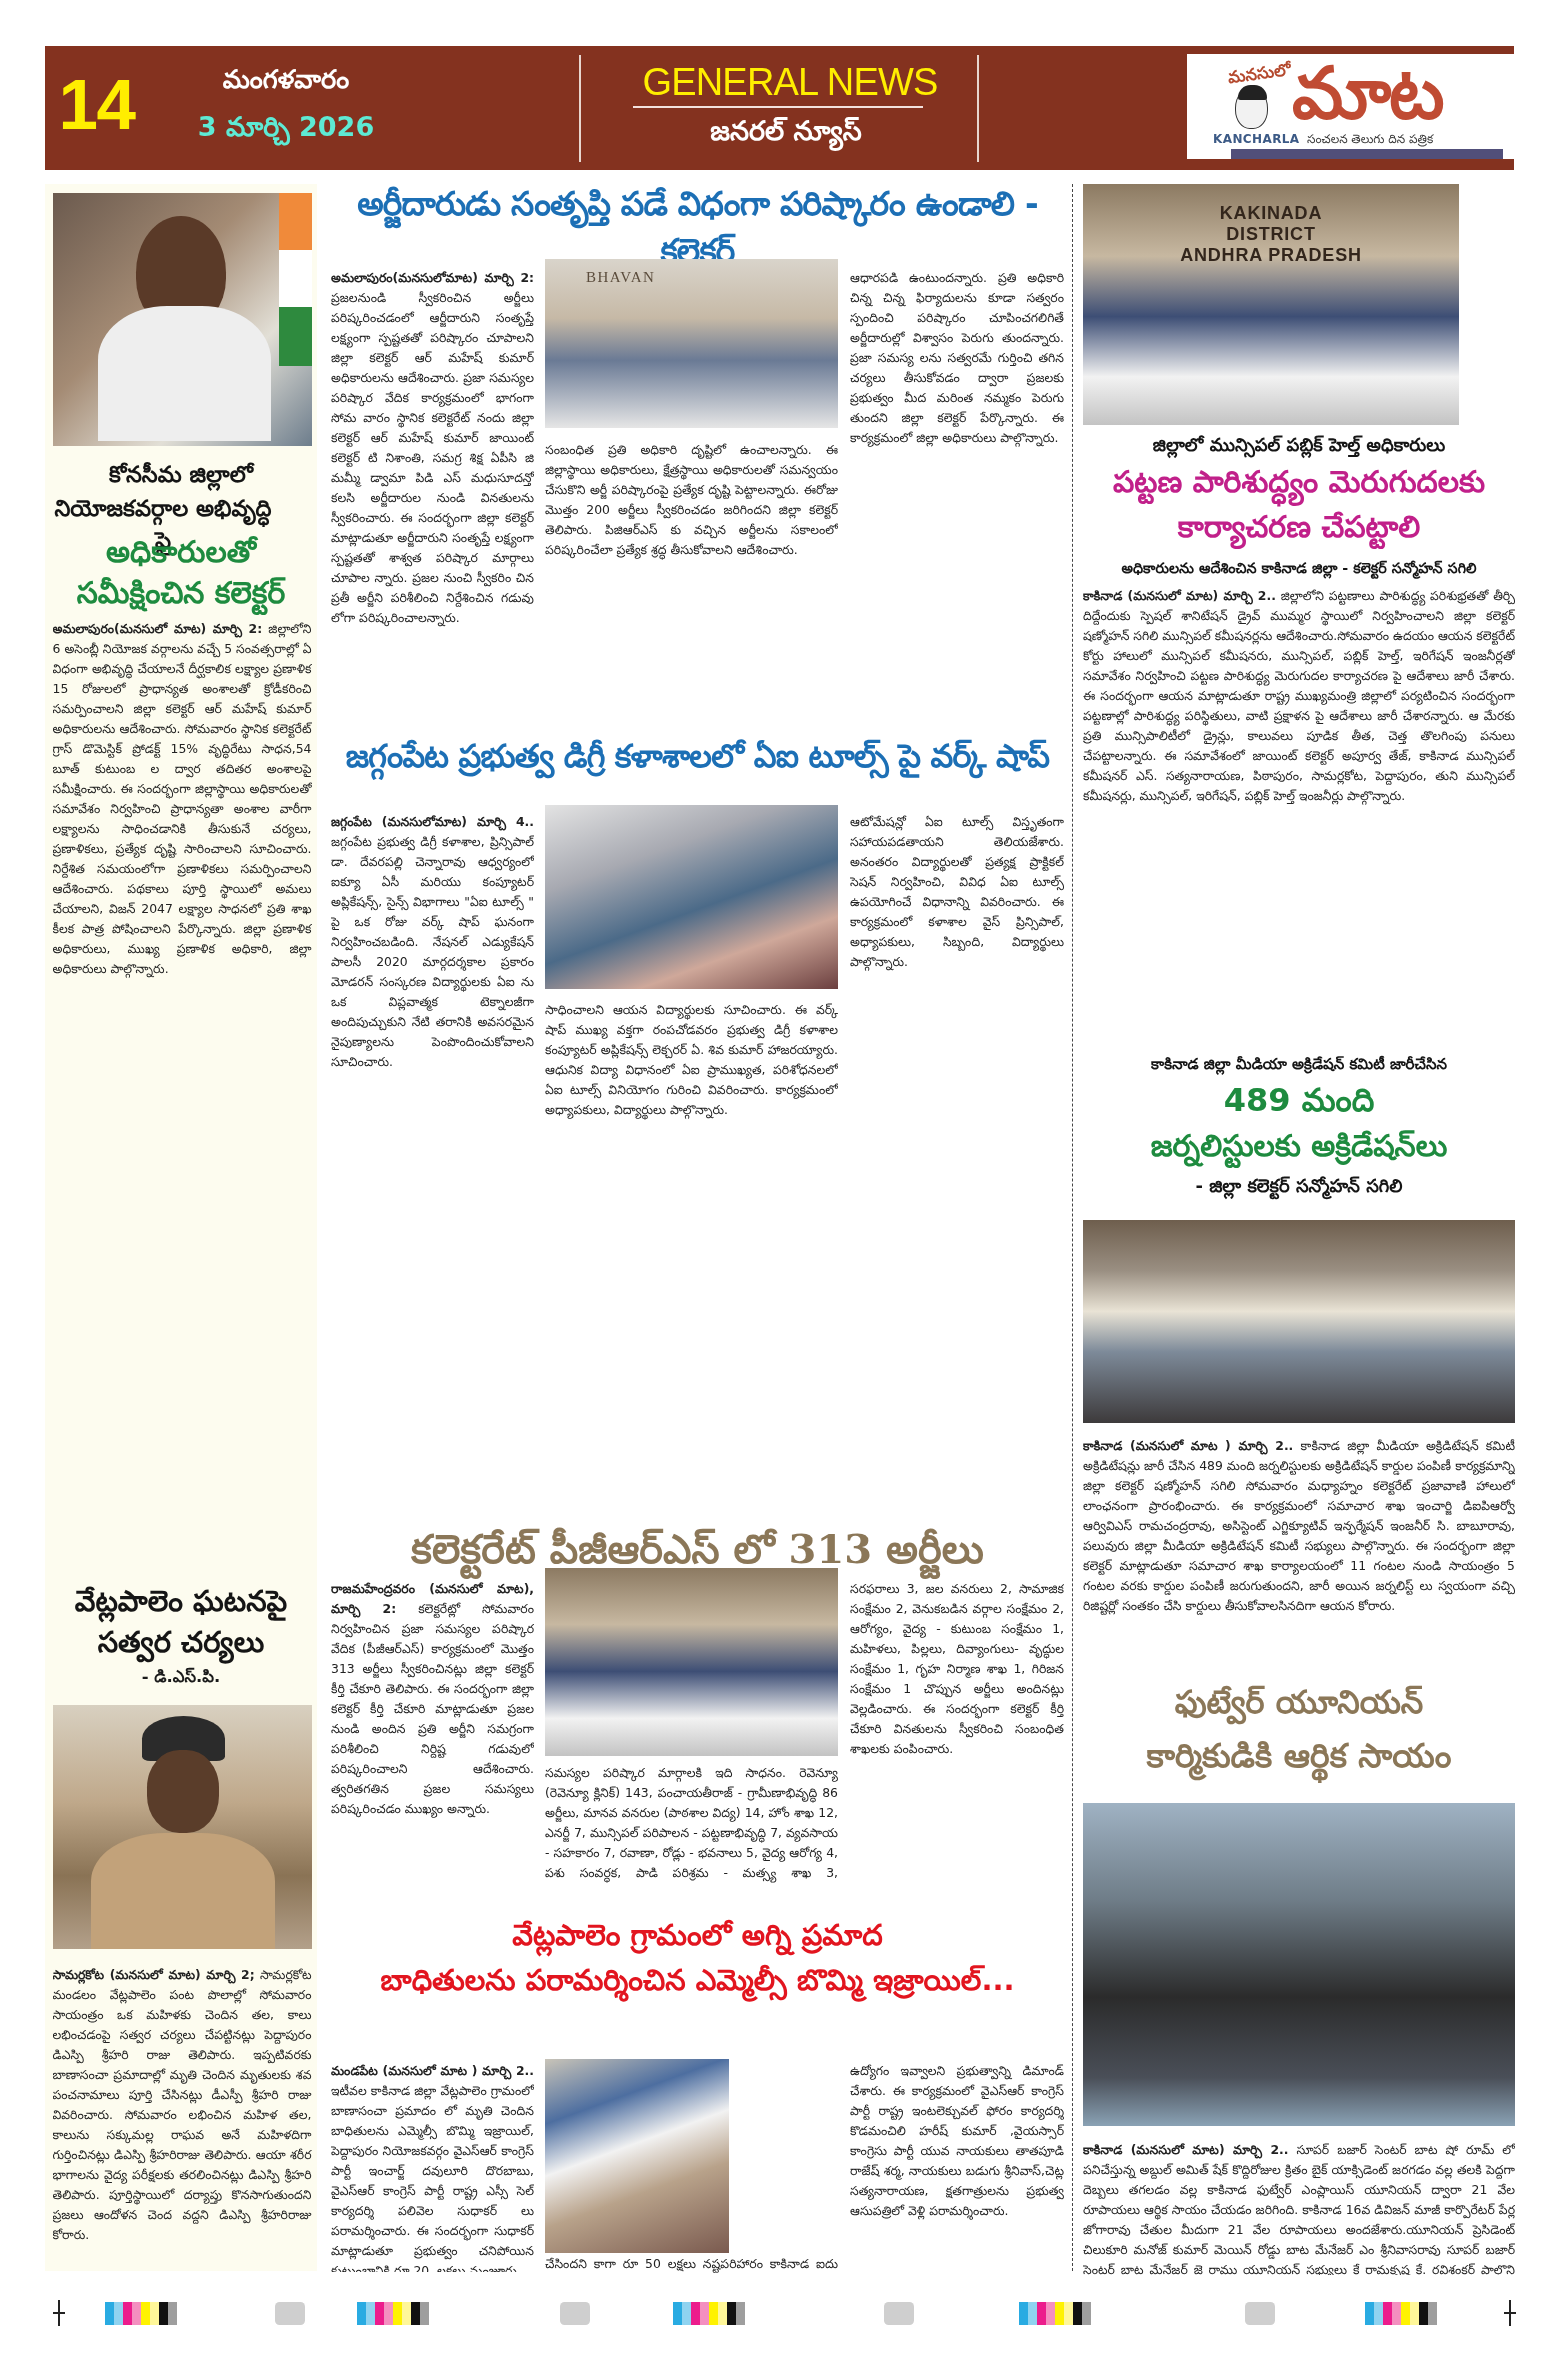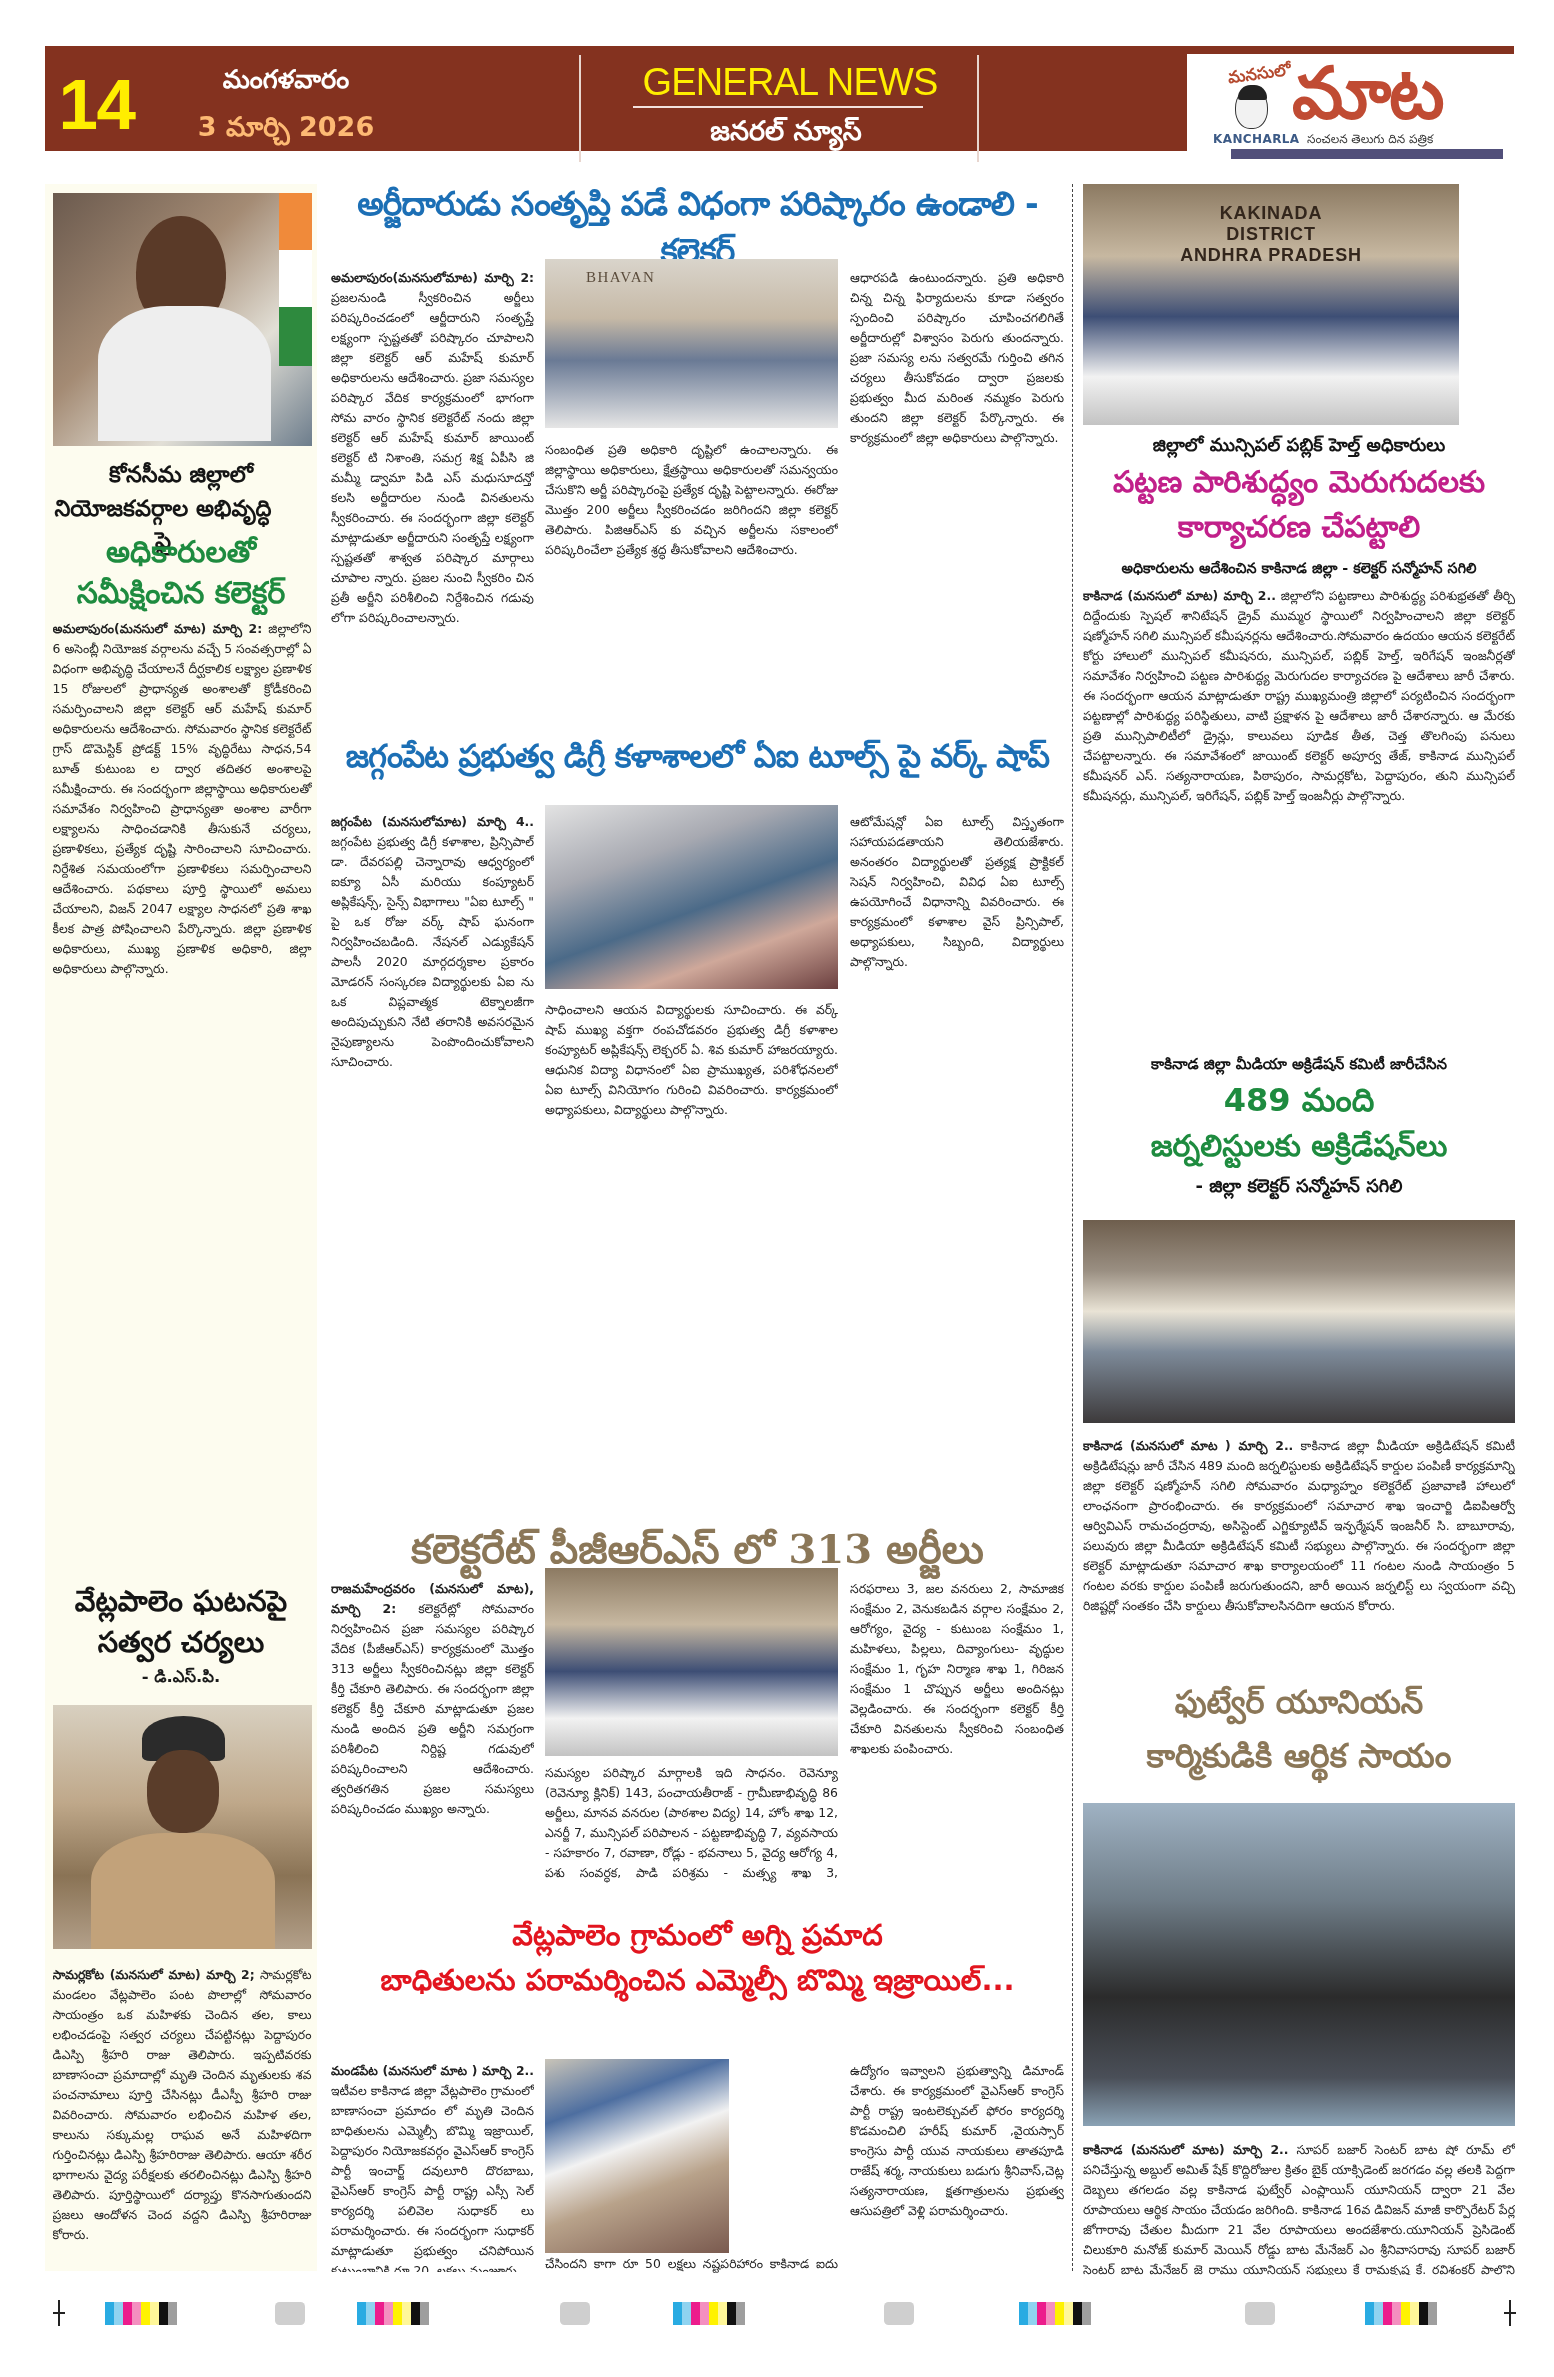--- a/index.html
+++ b/index.html
@@ -1,23 +1,23 @@
 <!DOCTYPE html>
 <html style="font-size:12px"><head>
 <meta charset="utf-8">
 <style>
   * { box-sizing: border-box; margin: 0; padding: 0; }
   html, body { width: 1555px; height: 2377px; background: #ffffff; overflow: hidden; }
   body { font-family: "DejaVu Sans", sans-serif; color: #1a1a1a; position: relative; }
 
   
-  .masthead { position: absolute; left: 45px; top: 46px; width: 1469px; height: 105px; background: #84321f; }
+  .masthead { position: absolute; left: 45px; top: 46px; width: 1469px; height: 124px; background: #84321f; }
   .page-num { position: absolute; left: 13.5px; top: 22.6px; font-family: "Liberation Sans", sans-serif; font-weight: bold; font-size: 71px; color: #ffee00; line-height: 1; letter-spacing: -1.5px; }
   .dayline { position: absolute; left: 128px; top: 16.5px; width: 226px; text-align: center; color: #fff; font-weight: bold; font-size: 25.6px; line-height: 1.3; }
-  .dateline { position: absolute; left: 128px; top: 65px; width: 226px; text-align: center; color: #fdba74; font-weight: bold; font-size: 27px; }
+  .dateline { position: absolute; left: 128px; top: 65px; width: 226px; text-align: center; color: #5eead4; font-weight: bold; font-size: 27px; }
   .mh-divider { position: absolute; top: 9px; width: 1.5px; height: 107px; background: #e8d6cf; }
   .section-en { position: absolute; left: 587px; top: 15px; width: 316px; text-align: center; font-family: "Liberation Sans", sans-serif; font-size: 38px; color: #ffee00; letter-spacing: -0.8px; }
   .section-rule { position: absolute; left: 588px; top: 60px; width: 290px; height: 2.3px; background: #f3e1dd; }
   .section-te { position: absolute; left: 587px; top: 69px; width: 308px; text-align: center; font-size: 27px; font-weight: bold; color: #fff; }
   .logo-box { position: absolute; left: 1142px; top: 7.5px; width: 329px; height: 105px; background: #fff; }
   .logo-small { position: absolute; left: 41px; top: 10.5px; font-size: 16.5px; color: #b54a2f; font-weight: bold; transform: rotate(-8deg); }
   .logo-face { position: absolute; left: 48px; top: 33px; width: 33px; height: 42px; border-radius: 50% 50% 45% 45%; background: #f2f2f2; border: 1.5px solid #333; }
   .logo-face::before { content: ""; position: absolute; left: 1.5px; top: -3px; width: 29px; height: 15px; background: #222; border-radius: 15px 15px 3px 3px; }
   .logo-main { position: absolute; left: 105px; top: 3px; font-size: 72px; font-weight: bold; color: #c04b33; line-height: 1; letter-spacing: -2.3px; }
   .logo-brand { position: absolute; left: 26px; top: 78px; font-size: 12px; font-weight: bold; color: #3c5a86; letter-spacing: 0.4px; }

